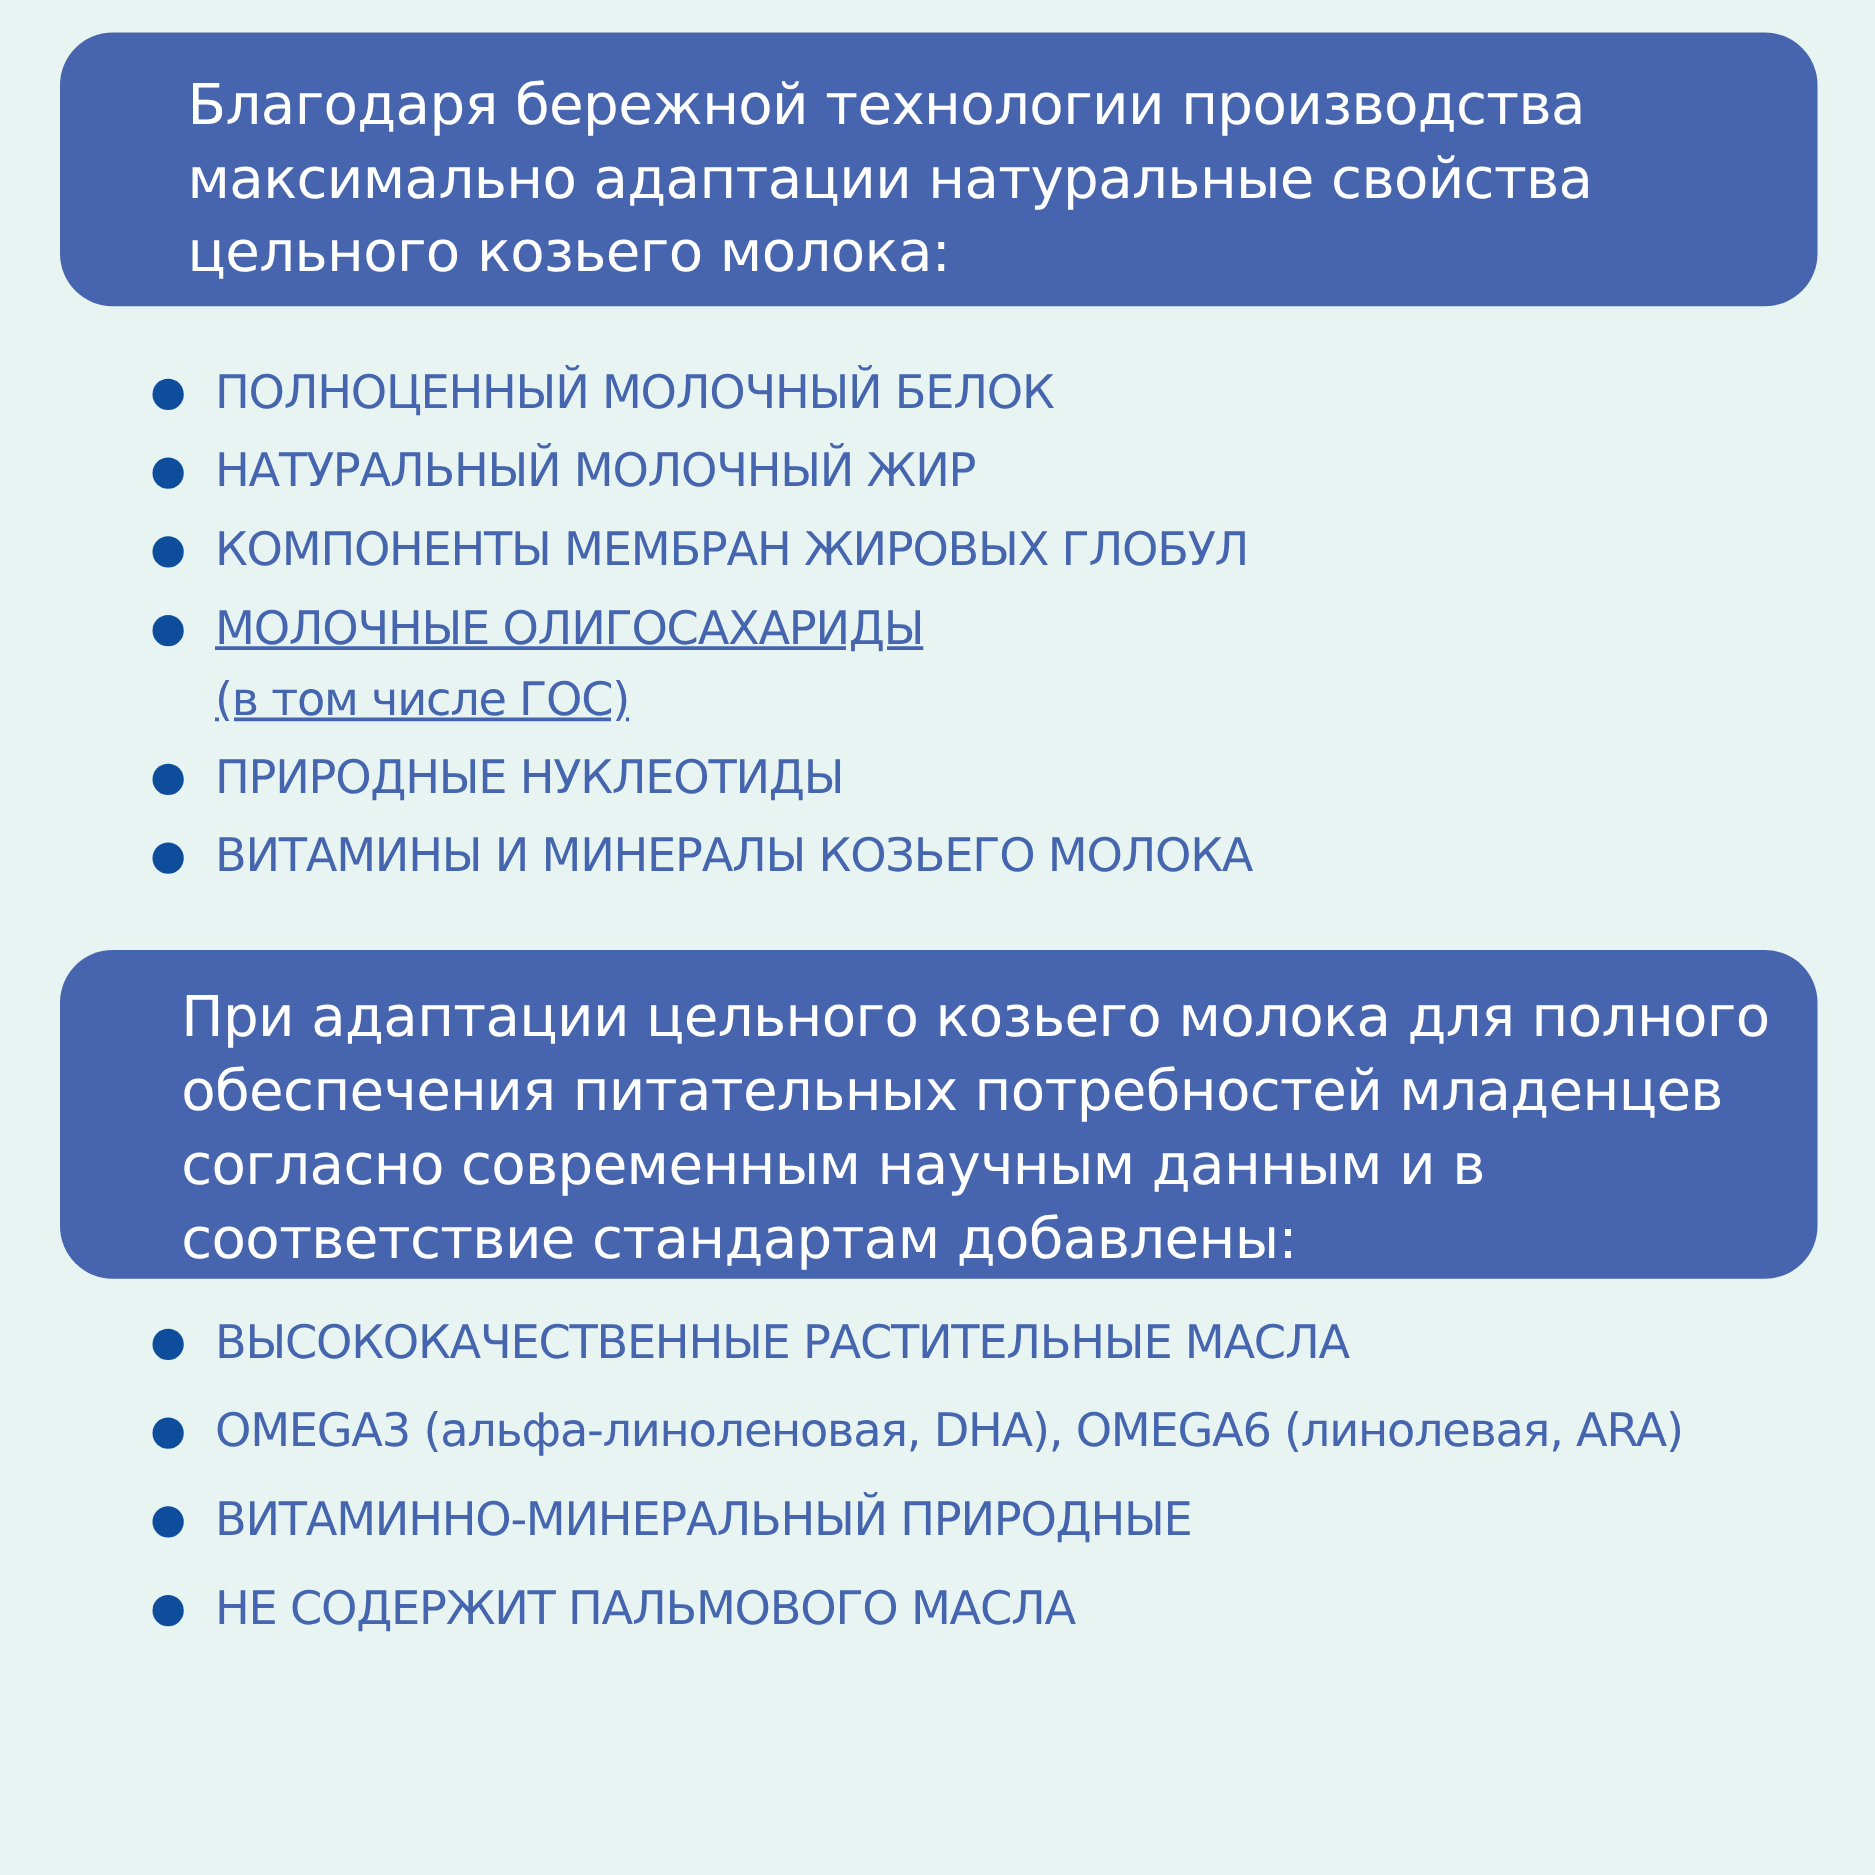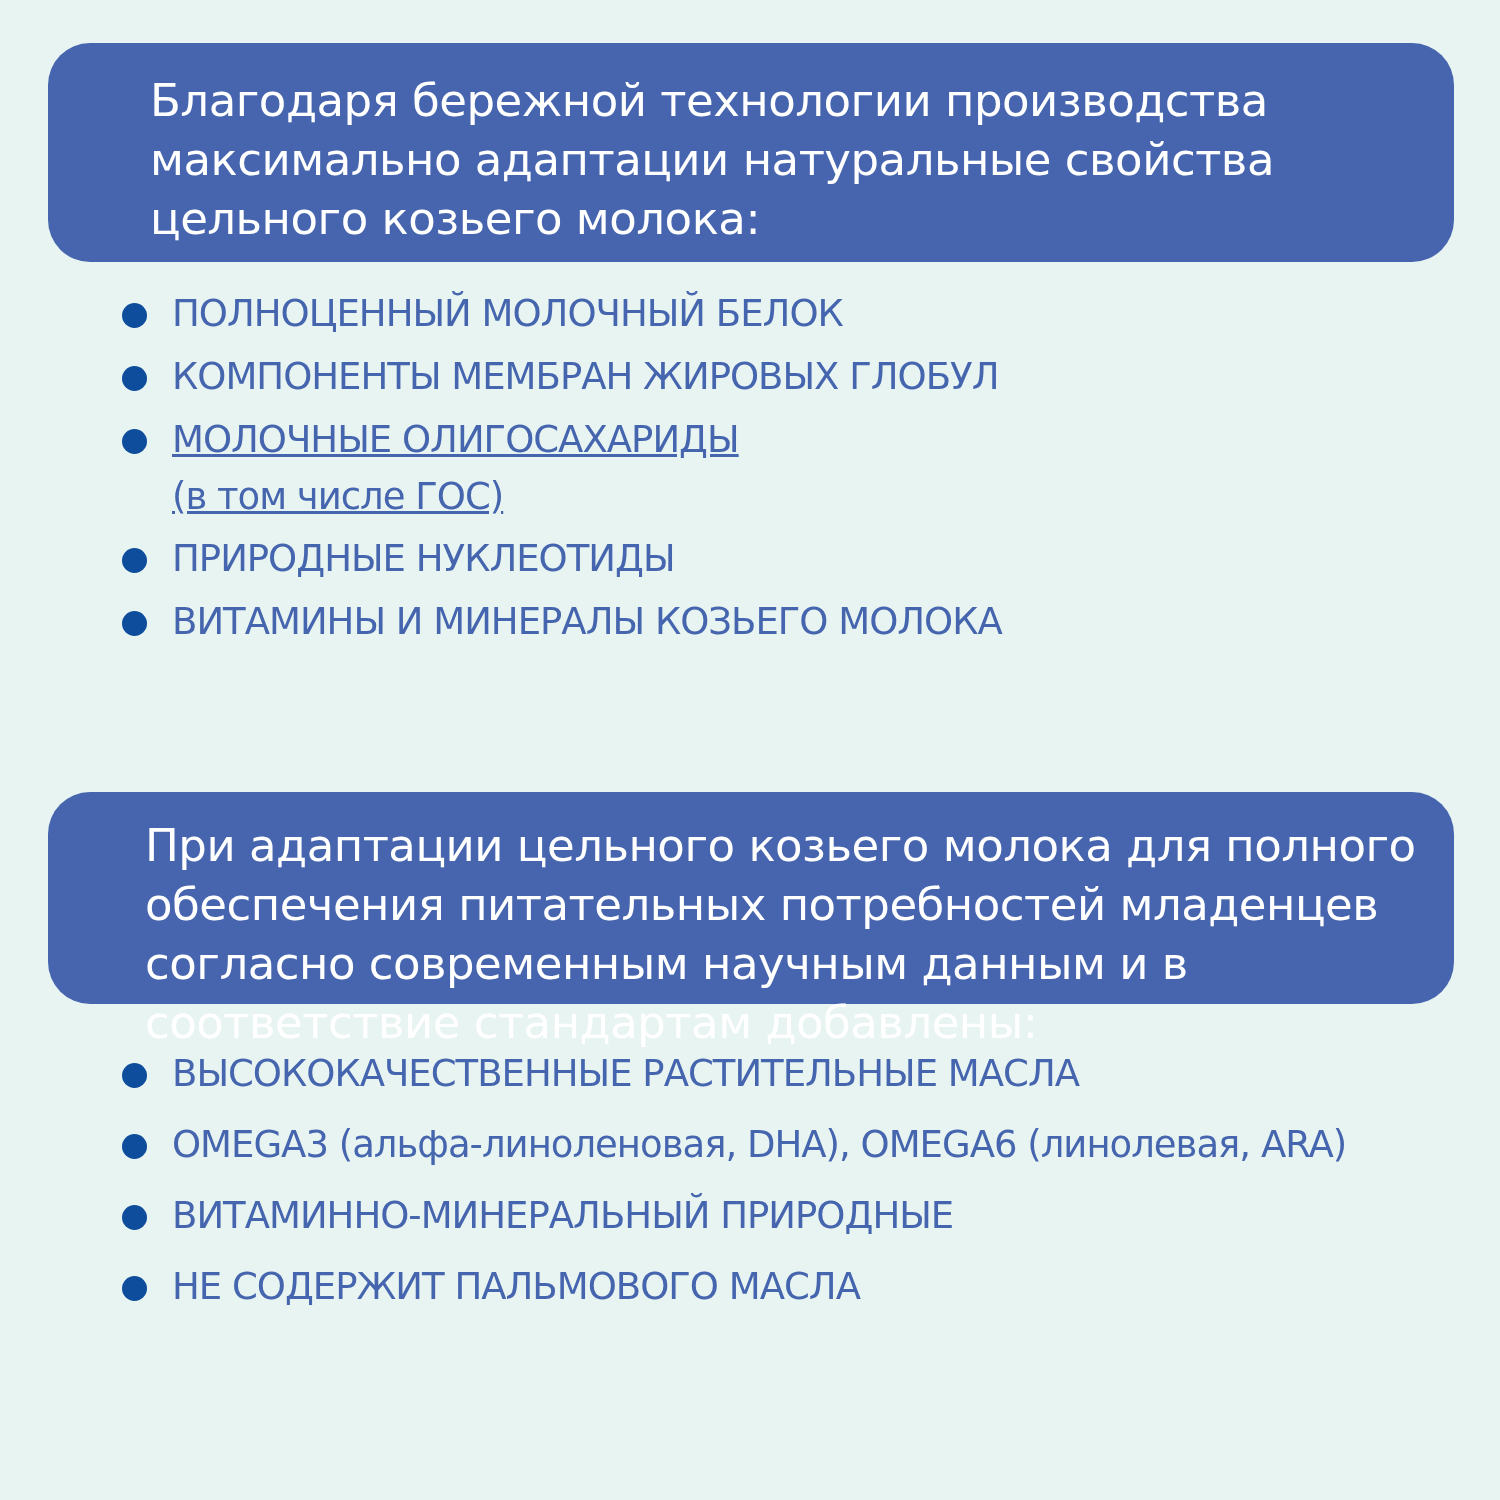--- a/index.html
+++ b/index.html
@@ -1,19 +1,19 @@
 <!DOCTYPE html>
 <html><head>
 <meta charset="utf-8">
 <style>
   html, body { margin:0; padding:0; }
   body { width:1500px; height:1500px; background:#e8f4f2; position:relative; overflow:hidden; font-family:"DejaVu Sans", sans-serif; }
   .box { position:absolute; left:48px; width:1406px; background:#4665ae; border-radius:42px; color:#ffffff; box-sizing:border-box; }
-  .box1 { top:43px; height:219px; padding:28px 0 0 102px; }
-  .box2 { top:760px; height:212px; padding:24px 0 0 97px;margin-top:32px; }
+  .box1 { top:26px; height:219px; padding:28px 0 0 102px; }
+  .box2 { top:760px; height:263px; padding:24px 0 0 97px; }
   .box .line { font-size:45px; line-height:59px; white-space:nowrap; letter-spacing:-0.5px; }
   .list { position:absolute; left:120px; margin:0; padding:0; list-style:none; }
   .list1 { top:285px; }
   .list2 { top:1045px; }
   .item { position:relative; padding-left:52px; color:#4565ae; font-size:37px; white-space:nowrap; letter-spacing:-1px; }
   .list1 .item { height:63px; line-height:57px; }
   .list1 .item.tall { height:119px;text-decoration:underline; }
   .list2 .item { height:71px; line-height:57px; }
   .dot { position:absolute; left:2px; top:18px; width:25px; height:25px; border-radius:50%; background:#0d4d9c; }
   .sub { display:block; line-height:57px; text-transform:none; }
@@ -22,20 +22,21 @@
 <body>
 
 <div class="box box1">
   <div class="line">Благодаря бережной технологии производства</div>
   <div class="line">максимально адаптации натуральные свойства</div>
   <div class="line">цельного козьего молока:</div>
 </div>
 
 <ul class="list list1">
   <li class="item"><span class="dot"></span><span>ПОЛНОЦЕННЫЙ МОЛОЧНЫЙ БЕЛОК</span></li>
+  <li class="item"><span class="dot"></span><span>НАТУРАЛЬНЫЙ МОЛОЧНЫЙ ЖИР</span></li>
   <li class="item"><span class="dot"></span><span>КОМПОНЕНТЫ МЕМБРАН ЖИРОВЫХ ГЛОБУЛ</span></li>
   <li class="item tall"><span class="dot"></span><span>МОЛОЧНЫЕ ОЛИГОСАХАРИДЫ</span><span class="sub">(в том числе ГОС)</span></li>
   <li class="item"><span class="dot"></span><span>ПРИРОДНЫЕ НУКЛЕОТИДЫ</span></li>
   <li class="item"><span class="dot"></span><span>ВИТАМИНЫ И МИНЕРАЛЫ КОЗЬЕГО МОЛОКА</span></li>
 </ul>
 
 <div class="box box2">
   <div class="line">При адаптации цельного козьего молока для полного</div>
   <div class="line">обеспечения питательных потребностей младенцев</div>
   <div class="line">согласно современным научным данным и в</div>

